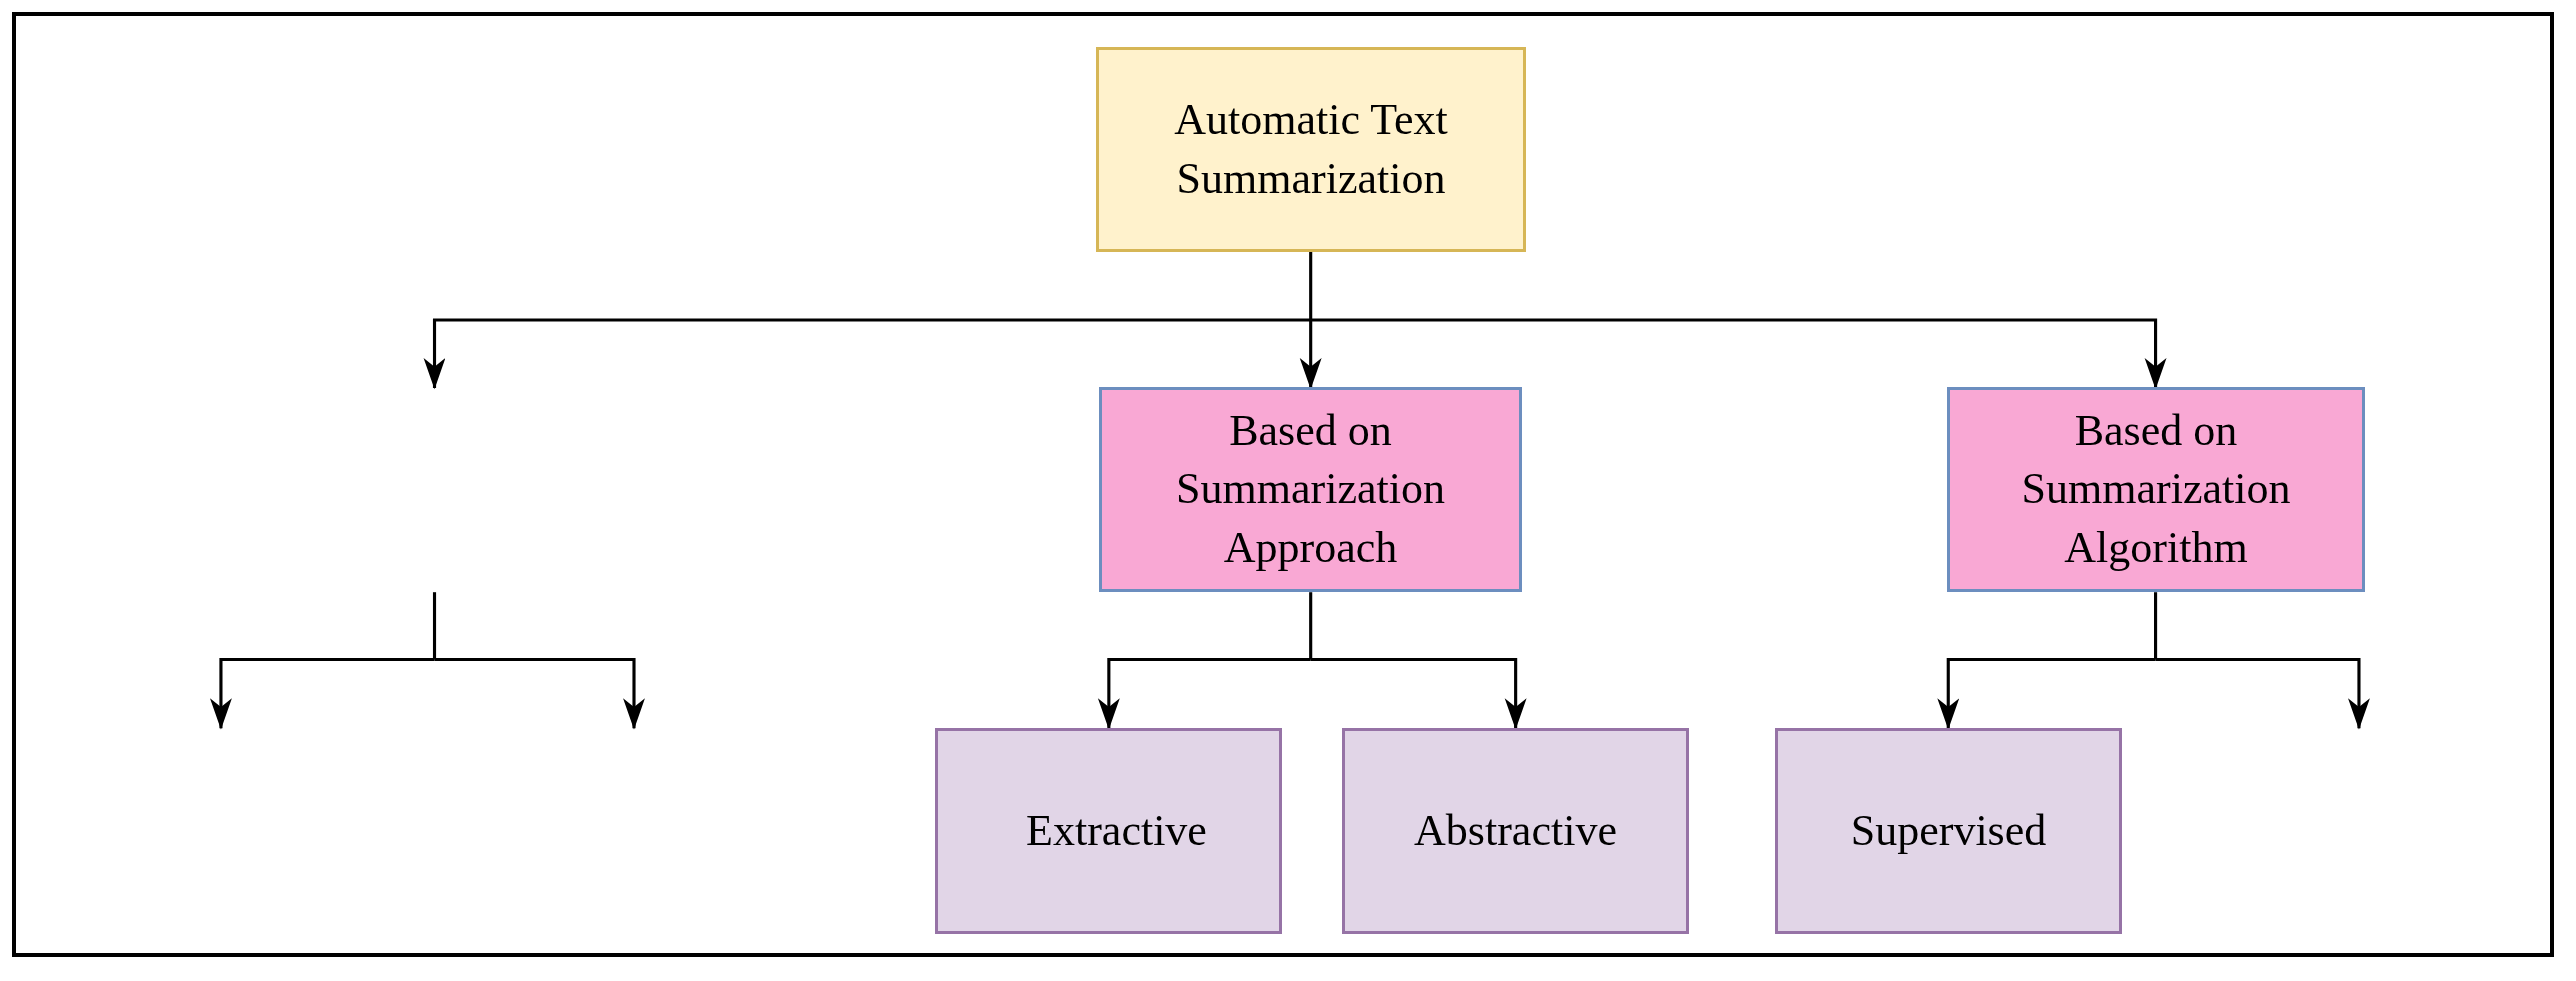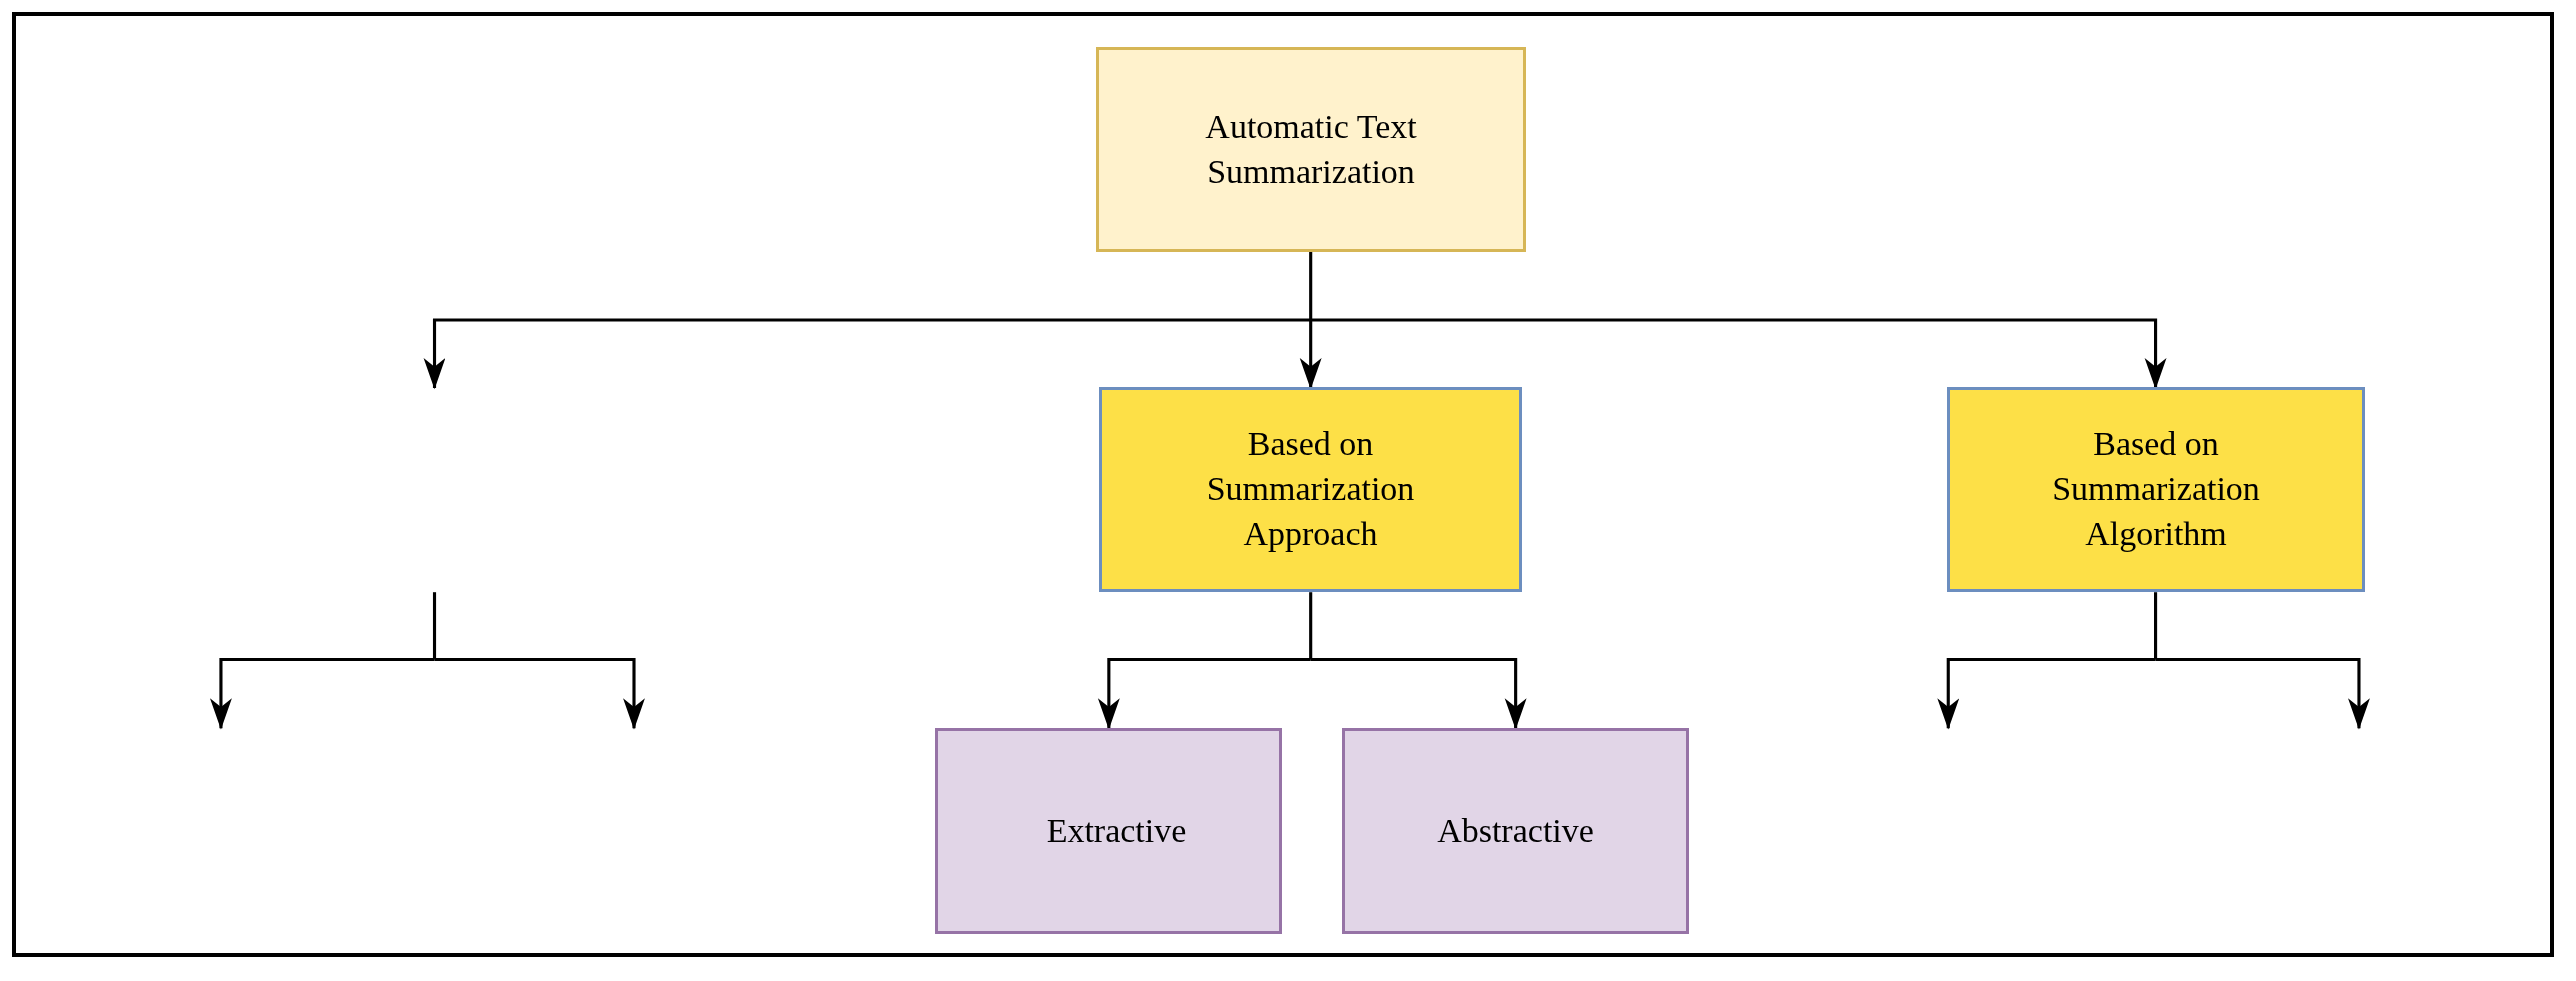--- a/index.html
+++ b/index.html
@@ -27,27 +27,27 @@
     position: absolute;
     box-sizing: border-box;
     display: flex;
     align-items: center;
     justify-content: center;
     text-align: center;
     border: 3.1px solid #000;
   }
   .node .label {
     white-space: pre-line;
-    font-size: 34px;
+    font-size: 44px;
     line-height: 1.32;
     color: #000000;
     padding: 0 6.3px;
   }
   .node.root  { background: #FFF2CC; border-color: #D6B656; }
-  .node.cat   { background: #fde047; border-color: #6C8EBF; }
+  .node.cat   { background: #f9a8d4; border-color: #6C8EBF; }
   .node.leaf  { background: #E1D5E7; border-color: #9673A6; }
 
   
   .pos-root { left: 1096px; top: 47px;  width: 430px; height: 205px; }
   
   .pos-b1   { left: 219px;  top: 387px; width: 430px; height: 205px; }
   .pos-b2   { left: 1099px; top: 387px; width: 423px; height: 205px; }
   .pos-b3   { left: 1947px; top: 387px; width: 418px; height: 205px; }
   
   .pos-p1   { left: 47px;   top: 728px; width: 348px; height: 206px; }
@@ -103,15 +103,18 @@
 Summarization
 Algorithm</span>
   </div>
 
   <div class="node leaf pos-p3">
     <span class="label">Extractive</span>
   </div>
   <div class="node leaf pos-p4">
     <span class="label">Abstractive</span>
   </div>
+  <div class="node leaf pos-p5">
+    <span class="label">Supervised</span>
+  </div>
 
 </div>
 
 
 </body></html>

